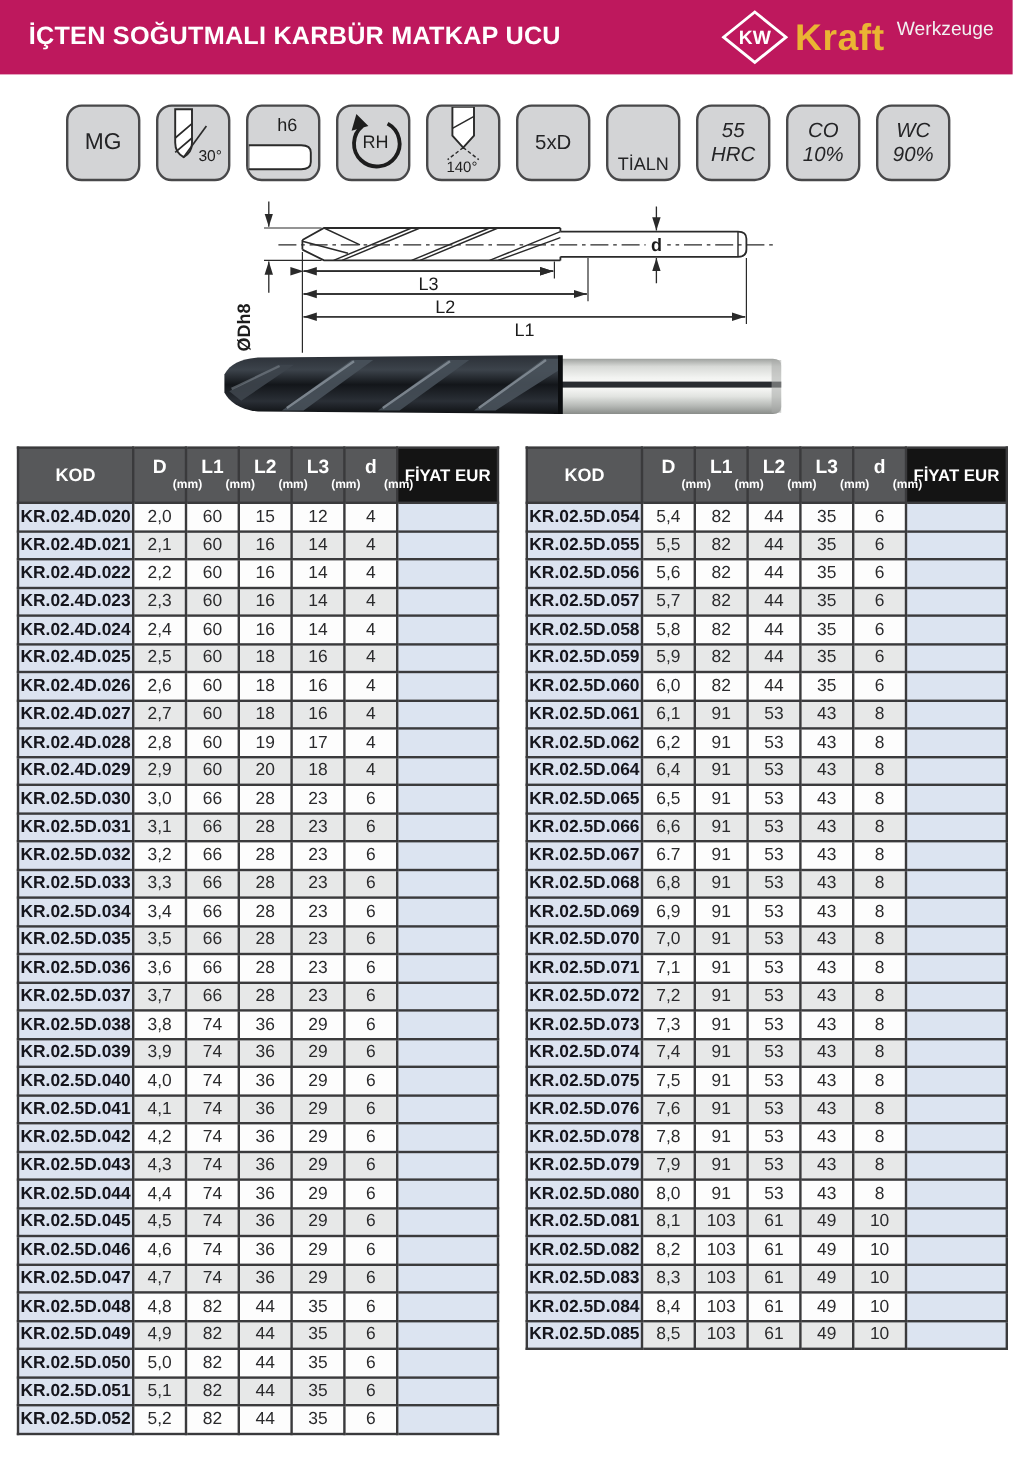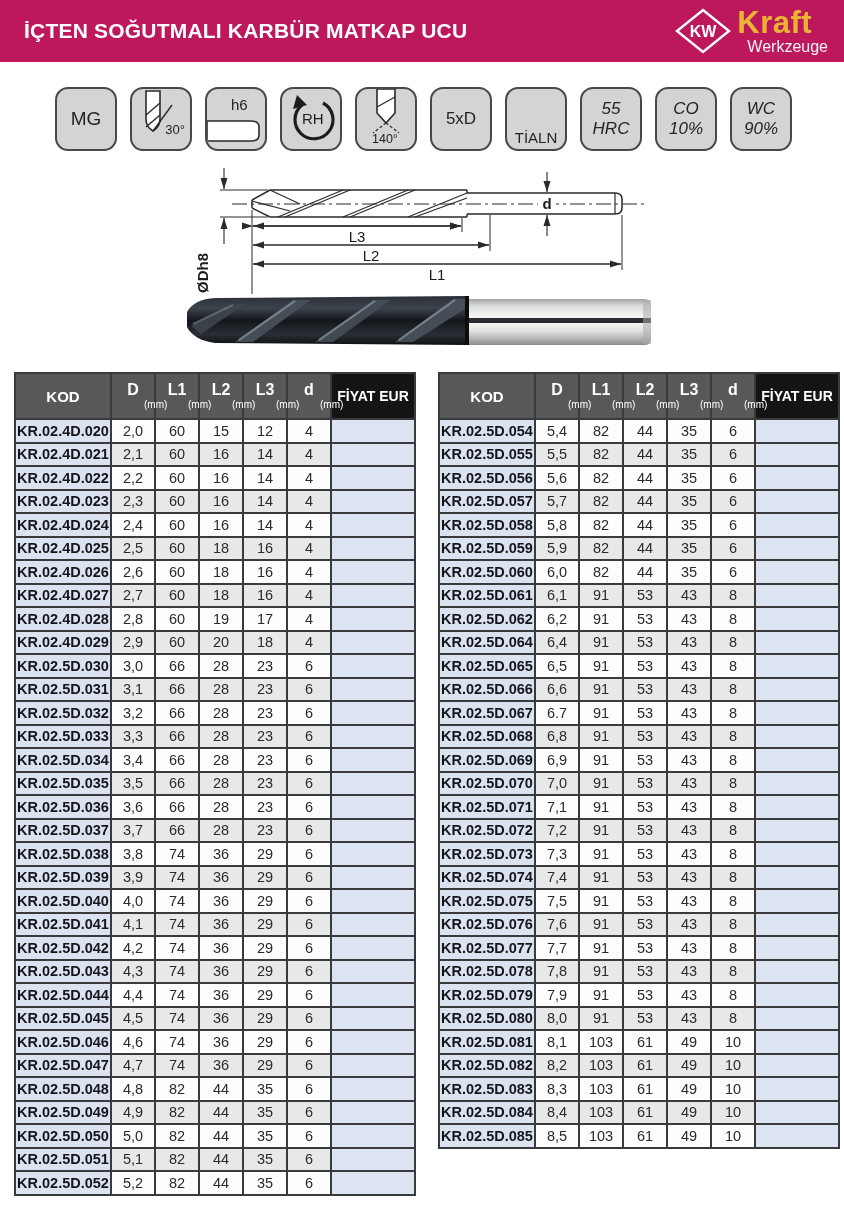--- a/index.html
+++ b/index.html
@@ -8,21 +8,21 @@
     font-family:"Liberation Sans",sans-serif;overflow:hidden;
   }
   
   .topbar{
     position:absolute;left:0;top:0;width:844px;height:62px;background:#be185d;
     display:flex;align-items:center;justify-content:space-between;
     padding:0 16px 0 24px;box-sizing:border-box;
   }
   .page-title{color:#ffffff;font-size:21px;font-weight:bold;letter-spacing:.2px;}
   .logo{display:flex;align-items:center;gap:6px;}
-  .logo-text{display:flex;flex-direction:column;line-height:1;}
+  .logo-text{display:flex;flex-direction:row;line-height:1;}
   .logo-brand{color:#eab433;font-size:31px;font-weight:bold;letter-spacing:.5px;}
   .logo-sub{color:#f2f2f2;font-size:16px;font-weight:normal;margin-top:1px;padding-left:10px;}
   
   .badges{position:absolute;left:55px;top:87px;display:flex;gap:13px;}
   .badge{
     width:62px;height:64px;background:#d3d4d6;border:2px solid #48484a;border-radius:13px;
     box-sizing:border-box;display:flex;flex-direction:column;align-items:center;justify-content:center;
     color:#242426;font-size:17px;font-weight:normal;position:relative;overflow:hidden;
   }
   .badge .l2{line-height:1.2;font-style:italic;}
@@ -39,21 +39,21 @@
   table.catalog.left{left:14px;}
   table.catalog.right{left:438px;}
   table.catalog th,table.catalog td{
     border:2px solid #3a3a3c;text-align:center;vertical-align:middle;padding:0;
   }
   table.catalog thead tr{height:46px;}
   table.catalog tbody tr{height:23.5px;}
   th.kod{width:94px;background:#57585a;color:#fff;font-size:15px;font-weight:bold;}
   th.dim{width:42px;background:#57585a;color:#fff;}
   th.dim .t{font-size:16px;font-weight:bold;line-height:1.05;}
-  th.dim .s{font-size:10px;font-weight:normal;line-height:1.1;margin-left:32px;}
+  th.dim .s{font-size:10px;font-weight:bold;line-height:1.1;margin-left:32px;}
   th.price{width:82px;background:#141414;color:#fff;font-size:14px;font-weight:bold;}
   td.kod{background:#dce3f0;font-weight:bold;font-size:14.5px;color:#15151c;}
   td.num{font-size:14.5px;color:#2a2a2c;background:#fdfdfd;}
   tbody tr:nth-child(even) td.num{background:#e7e8e8;}
   td.price{background:#dce4f1;}
 </style>
 </head>
 <body>
 
 <div class="topbar">
@@ -763,29 +763,20 @@
       <tr>
         <td class="kod">KR.02.5D.076</td>
         <td class="num">7,6</td>
         <td class="num">91</td>
         <td class="num">53</td>
         <td class="num">43</td>
         <td class="num">8</td>
         <td class="price"></td>
       </tr>
       <tr>
-        <td class="kod">KR.02.5D.077</td>
-        <td class="num">7,7</td>
-        <td class="num">91</td>
-        <td class="num">53</td>
-        <td class="num">43</td>
-        <td class="num">8</td>
-        <td class="price"></td>
-      </tr>
-      <tr>
         <td class="kod">KR.02.5D.078</td>
         <td class="num">7,8</td>
         <td class="num">91</td>
         <td class="num">53</td>
         <td class="num">43</td>
         <td class="num">8</td>
         <td class="price"></td>
       </tr>
       <tr>
         <td class="kod">KR.02.5D.079</td>

